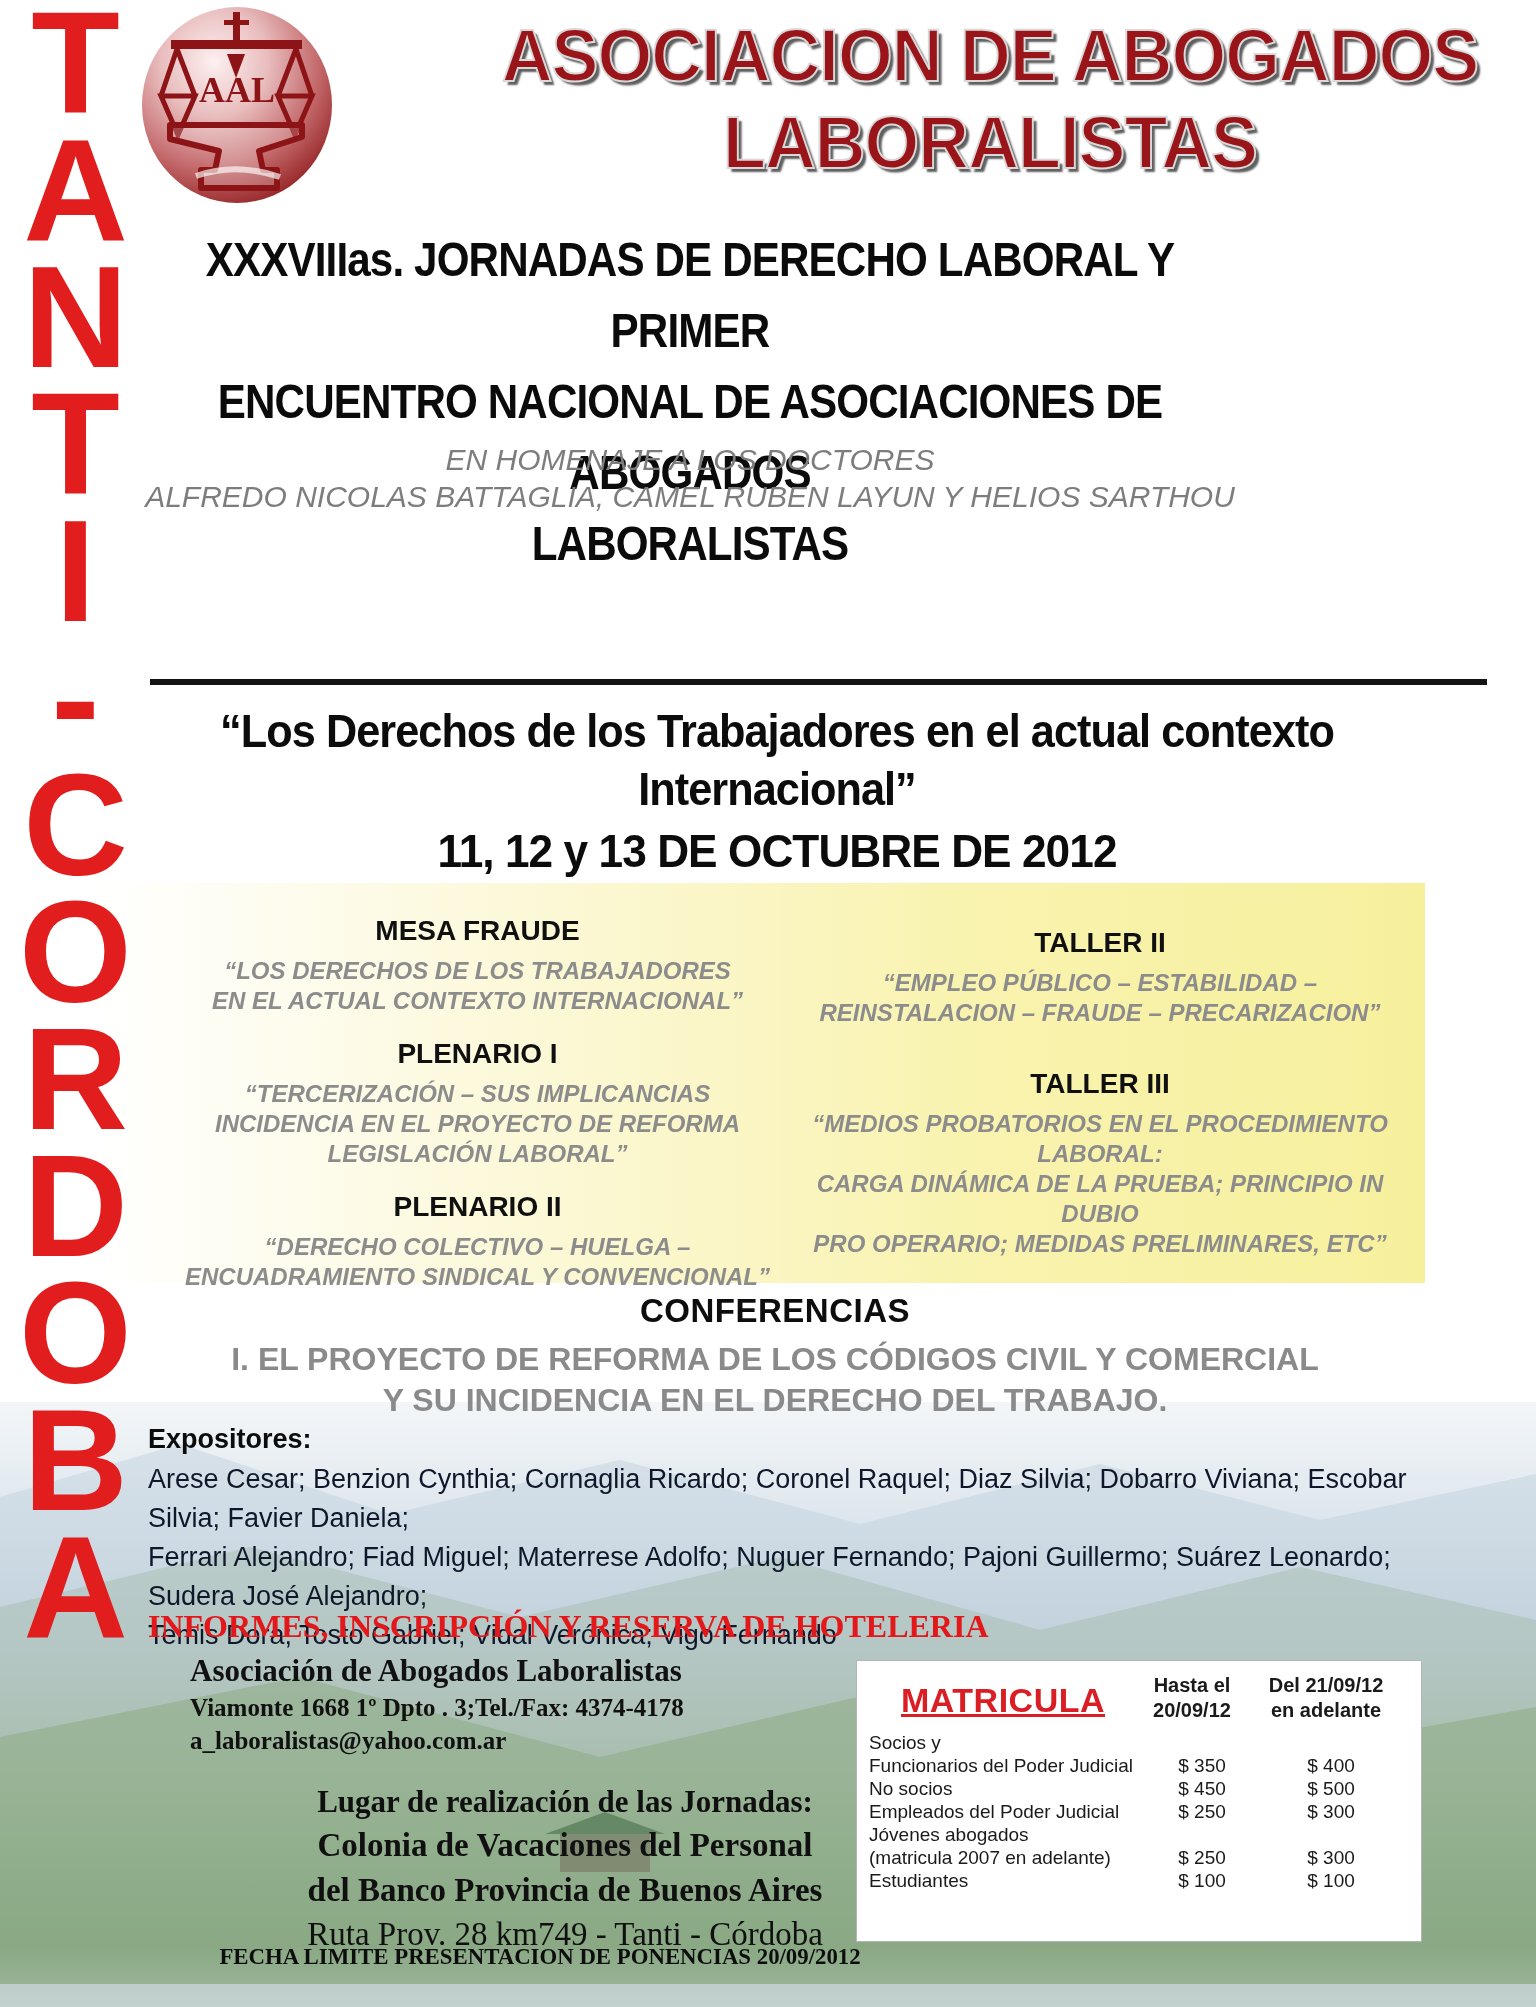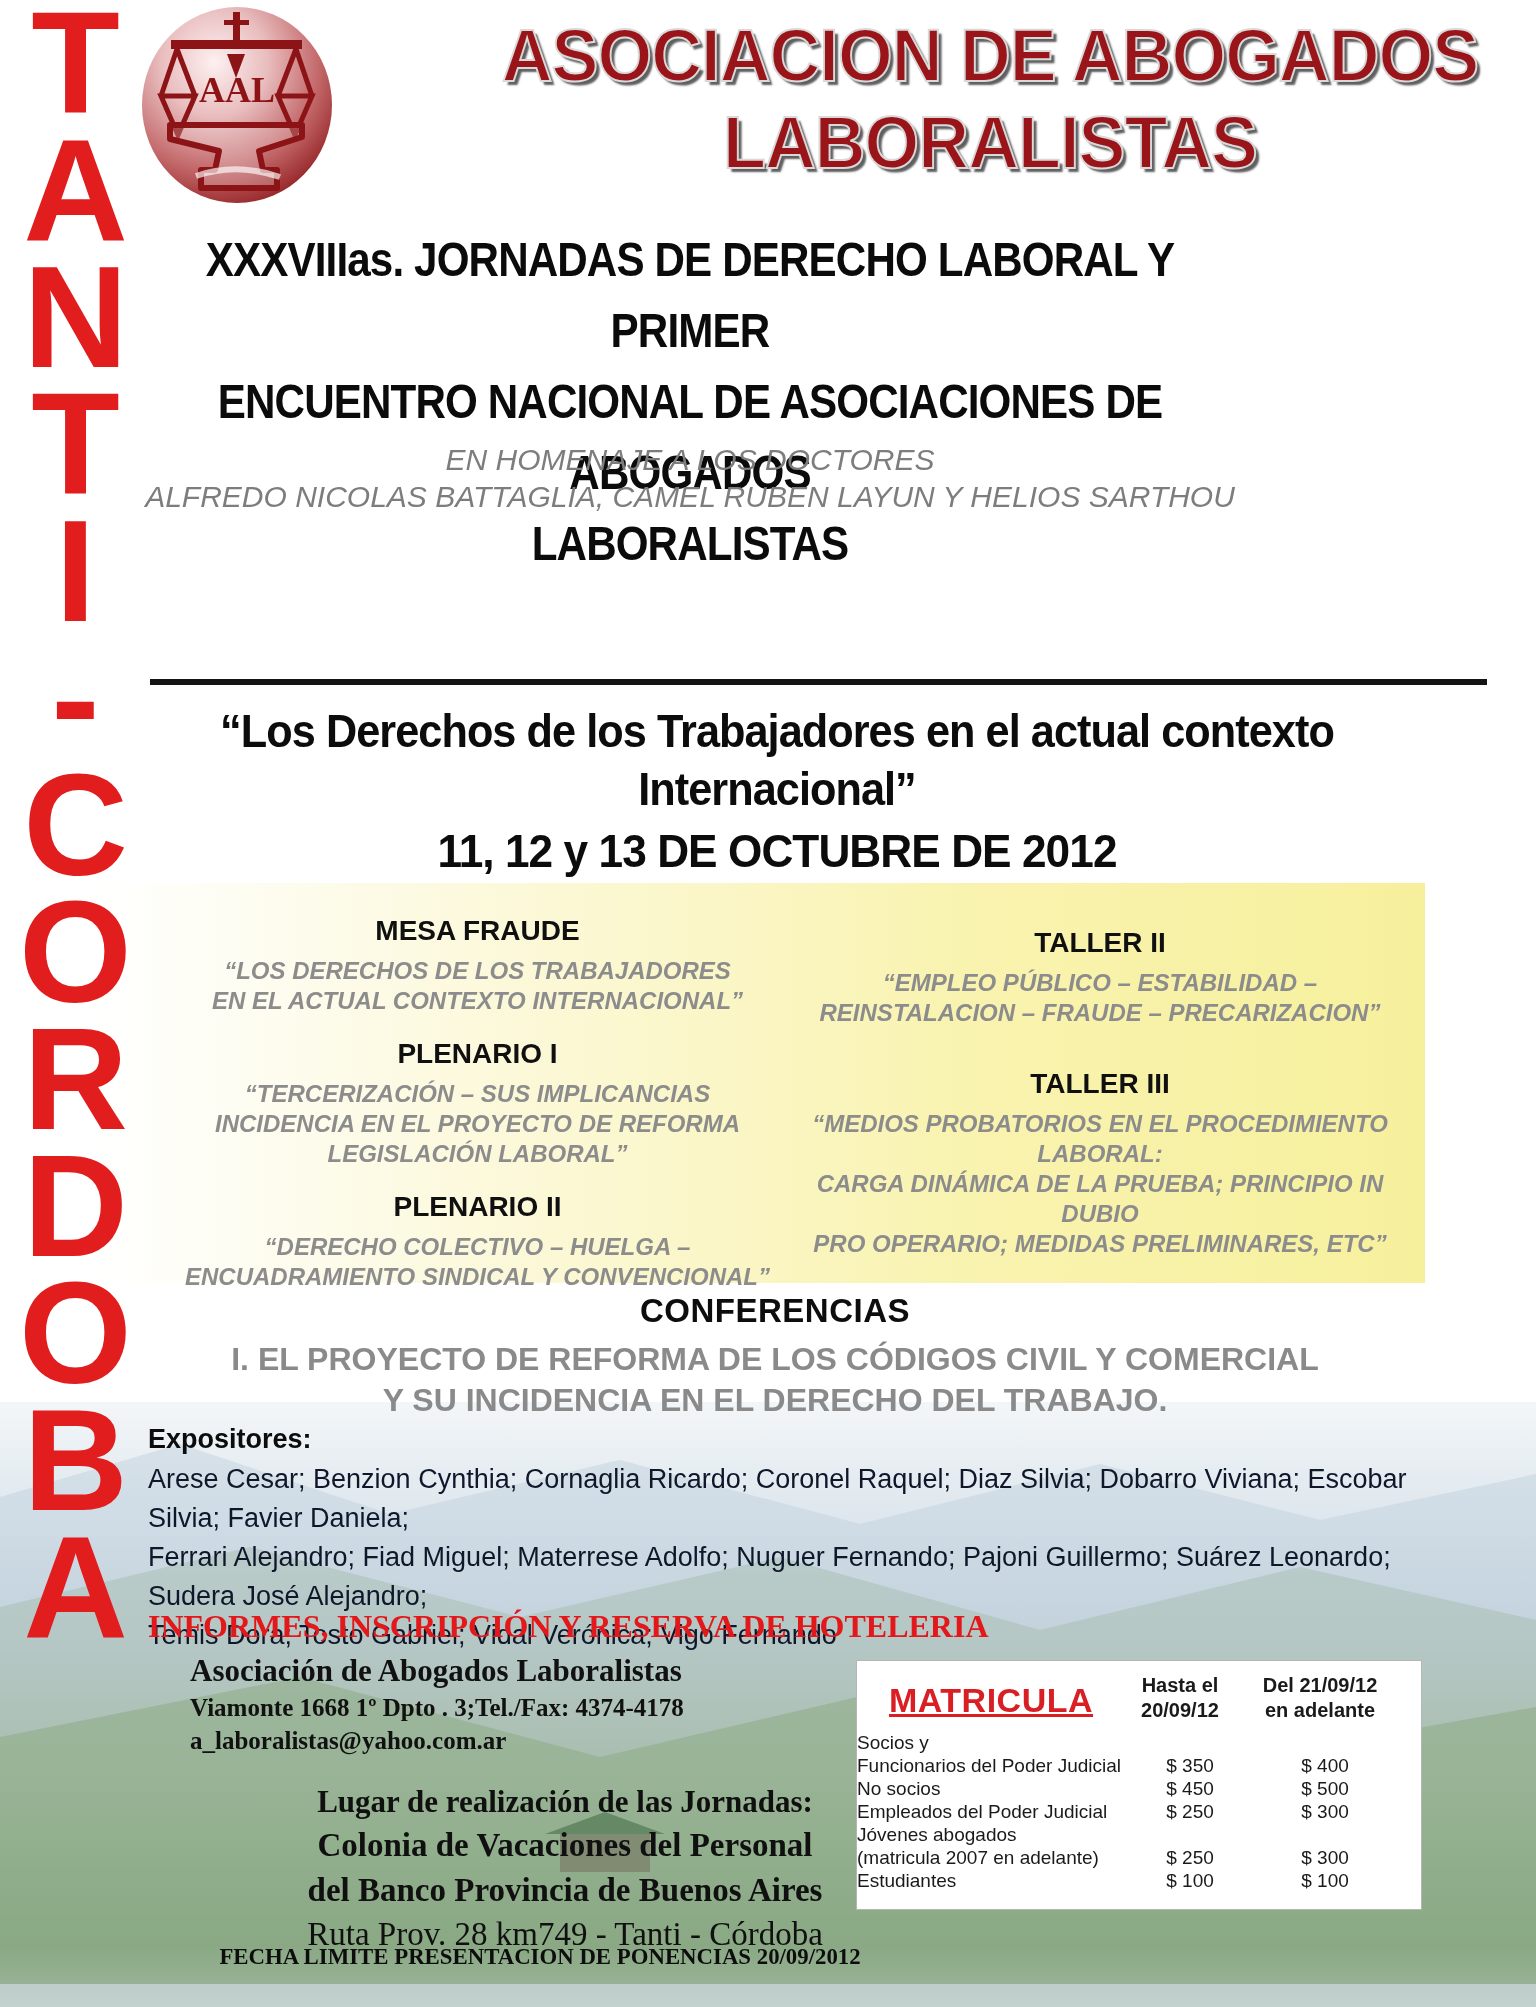--- a/index.html
+++ b/index.html
@@ -104,23 +104,23 @@
   .venue .l3{font-size:33px;font-weight:normal;line-height:43px;}
 
   .deadline{
     position:absolute;left:150px;top:1943px;width:780px;text-align:center;z-index:3;
     font-family:"Liberation Serif",serif;font-weight:bold;font-size:24px;color:#0d0d0d;
     transform:scaleX(0.95);transform-origin:center top;
   }
 
   
   .matricula{
-    position:absolute;left:856px;top:1660px;width:566px;height:250px;z-index:3;
+    position:absolute;left:856px;top:1660px;width:566px;height:282px;z-index:3;
     background:#ffffff;border:1px solid #b5b5b5;box-sizing:border-box;
-    padding:12px 16px 8px 0;color:#1a1a1a;
+    padding:12px 16px 8px 12px;color:#1a1a1a;
   }
   .mat-head{display:flex;align-items:flex-start;margin-bottom:8px;}
   .mat-title{
     width:268px;text-align:center;font-size:34px;font-weight:bold;color:#d91e24;
     text-decoration:underline;padding-top:8px;letter-spacing:0.5px;
   }
   .mat-col{font-size:20px;font-weight:bold;line-height:25px;text-align:center;}
   .mat-col.early{width:110px;}
   .mat-col.late{flex:1;}
   .mat-row{display:flex;align-items:flex-end;font-size:19px;line-height:23px;}

